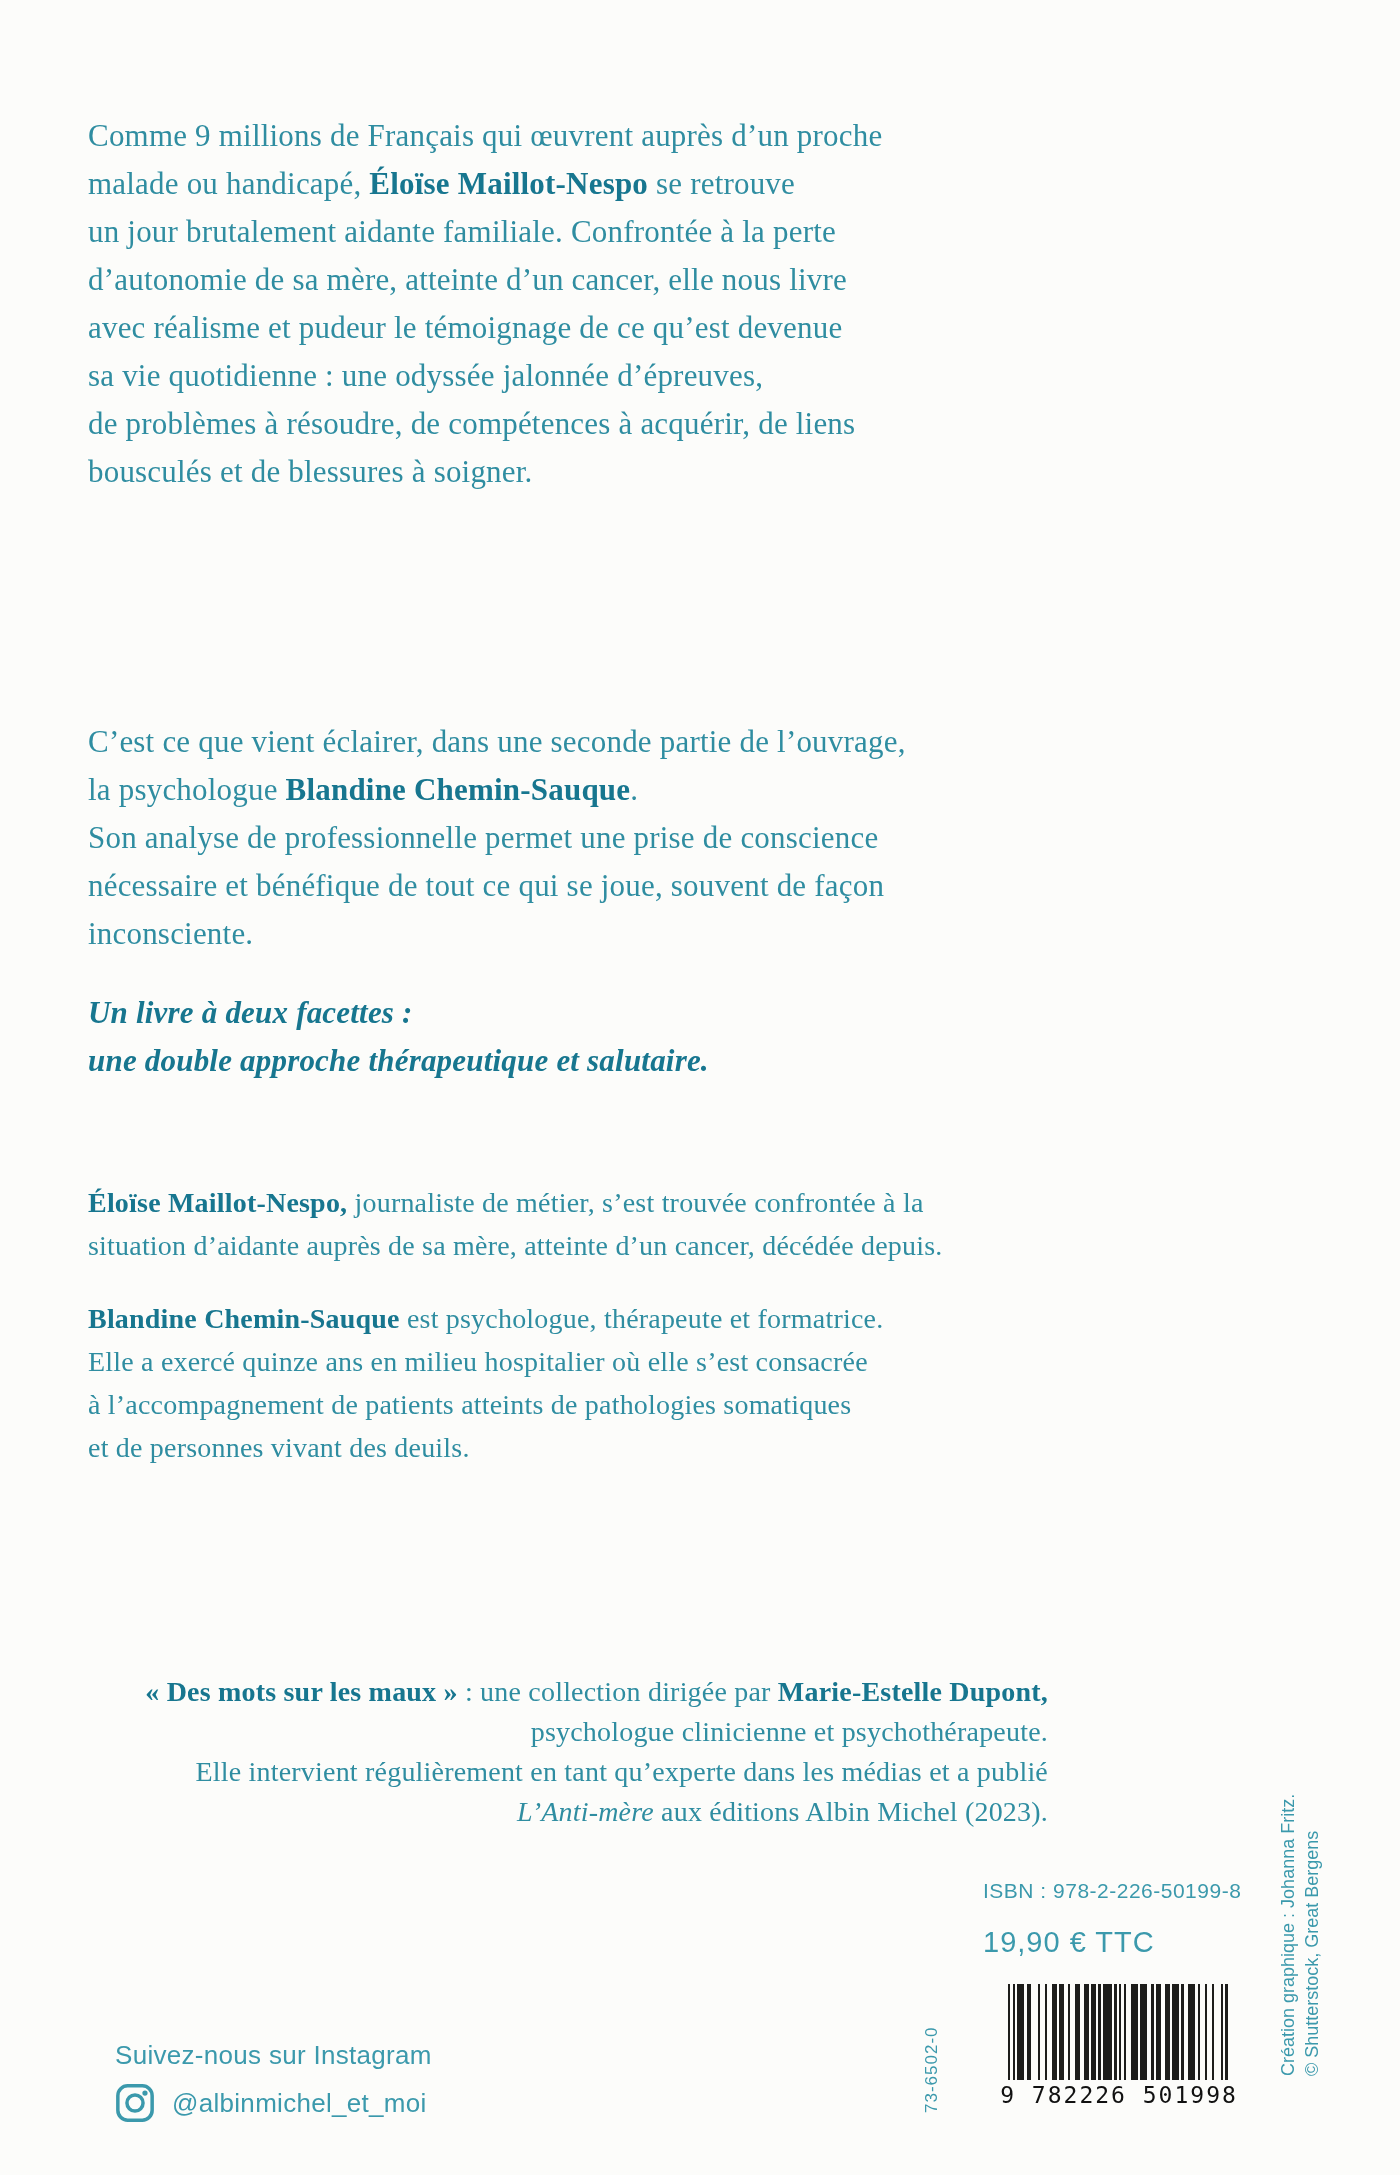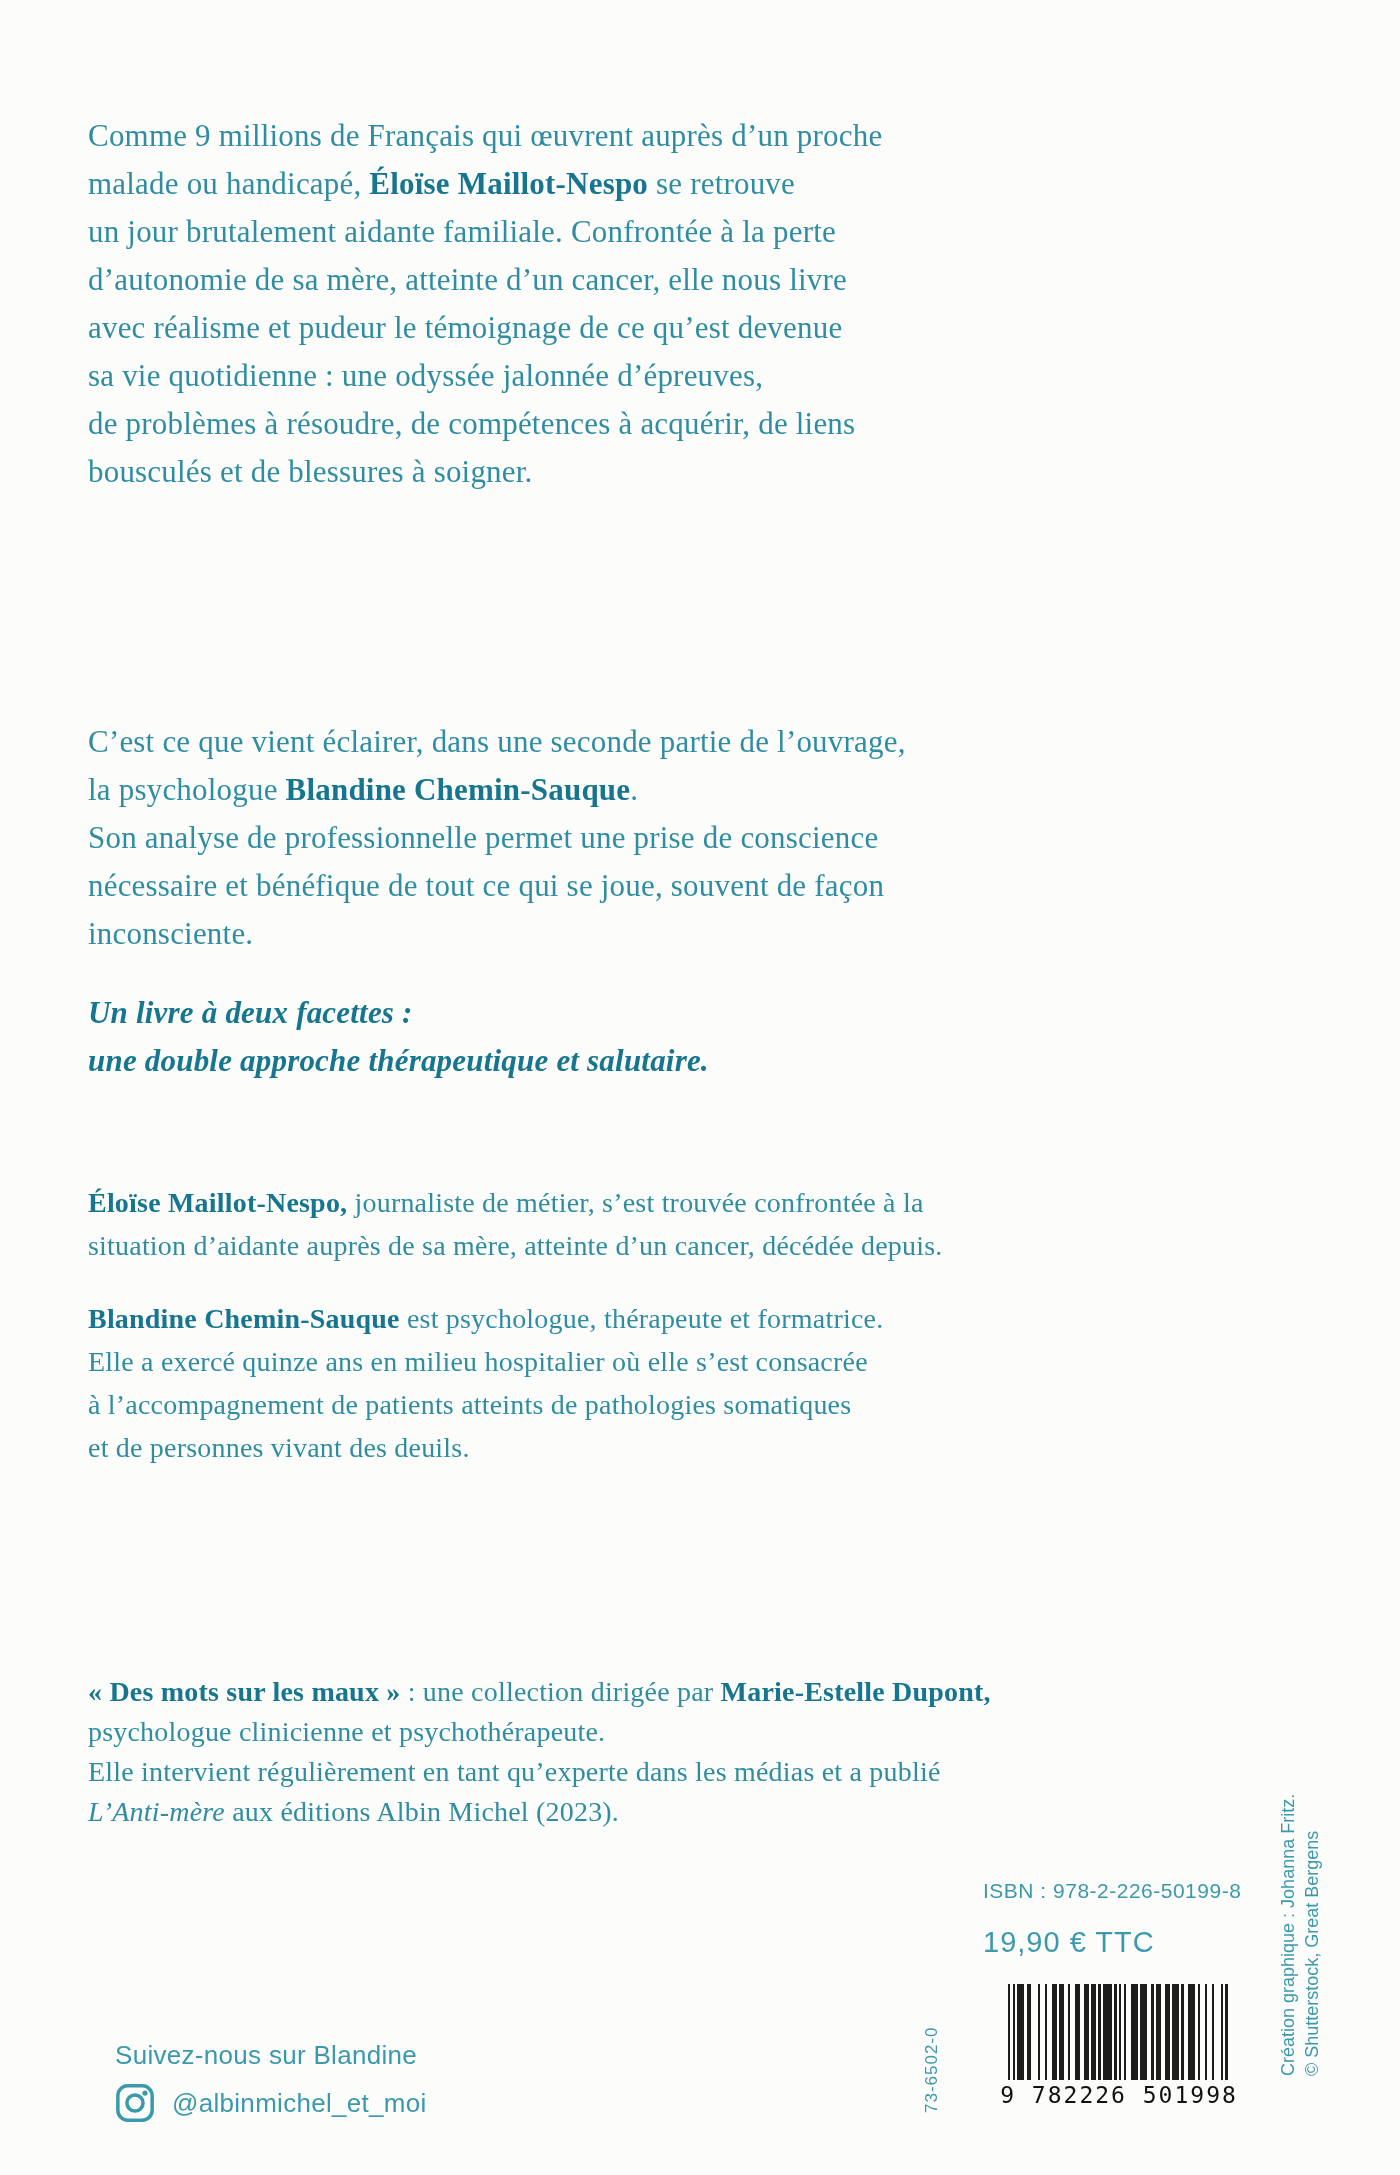--- a/index.html
+++ b/index.html
@@ -89,21 +89,21 @@
 une double approche thérapeutique et salutaire.</span></div>
 
   <div class="serif-block small" style="top:1181px;"><span class="b">Éloïse Maillot-Nespo,</span><span> journaliste de métier, s’est trouvée confrontée à la
 situation d’aidante auprès de sa mère, atteinte d’un cancer, décédée depuis.</span></div>
 
   <div class="serif-block small" style="top:1297px;"><span class="b">Blandine Chemin-Sauque</span><span> est psychologue, thérapeute et formatrice.
 Elle a exercé quinze ans en milieu hospitalier où elle s’est consacrée
 à l’accompagnement de patients atteints de pathologies somatiques
 et de personnes vivant des deuils.</span></div>
 
-  <div class="serif-block coll" style="top:1672px;"><span class="b">« Des mots sur les maux »</span><span> : une collection dirigée par </span><span class="b">Marie-Estelle Dupont,</span><span>
+  <div class="serif-block coll" style="top:1672px;text-align:right;"><span class="b">« Des mots sur les maux »</span><span> : une collection dirigée par </span><span class="b">Marie-Estelle Dupont,</span><span>
 psychologue clinicienne et psychothérapeute.
 Elle intervient régulièrement en tant qu’experte dans les médias et a publié
 </span><span class="i">L’Anti-mère</span><span> aux éditions Albin Michel (2023).</span></div>
 
   <div class="sans isbn">ISBN : 978-2-226-50199-8</div>
 
   <div class="sans price">19,90 € TTC</div>
 
   <div class="barcode">
     <div class="bars">
@@ -206,21 +206,21 @@
     <div class="bc-digits">9 782226 501998</div>
   </div>
 
   <div class="sans print-code">73-6502-0</div>
 
   <div class="sans credits">
     <div>Création graphique : Johanna Fritz.</div>
     <div>© Shutterstock, Great Bergens</div>
   </div>
 
-  <div class="sans follow">Suivez-nous sur Blandine</div>
+  <div class="sans follow">Suivez-nous sur Instagram</div>
 
   <span class="insta">
     <svg viewBox="0 0 24 24" fill="none" xmlns="http://www.w3.org/2000/svg">
       <rect x="2.2" y="2.2" width="19.6" height="19.6" rx="5.6" stroke="currentColor" stroke-width="2"></rect>
       <circle cx="12" cy="12" r="4.6" stroke="currentColor" stroke-width="2"></circle>
       <circle cx="17.7" cy="6.3" r="1.5" fill="currentColor"></circle>
     </svg>
   </span>
 
   <div class="sans handle">@albinmichel_et_moi</div>

